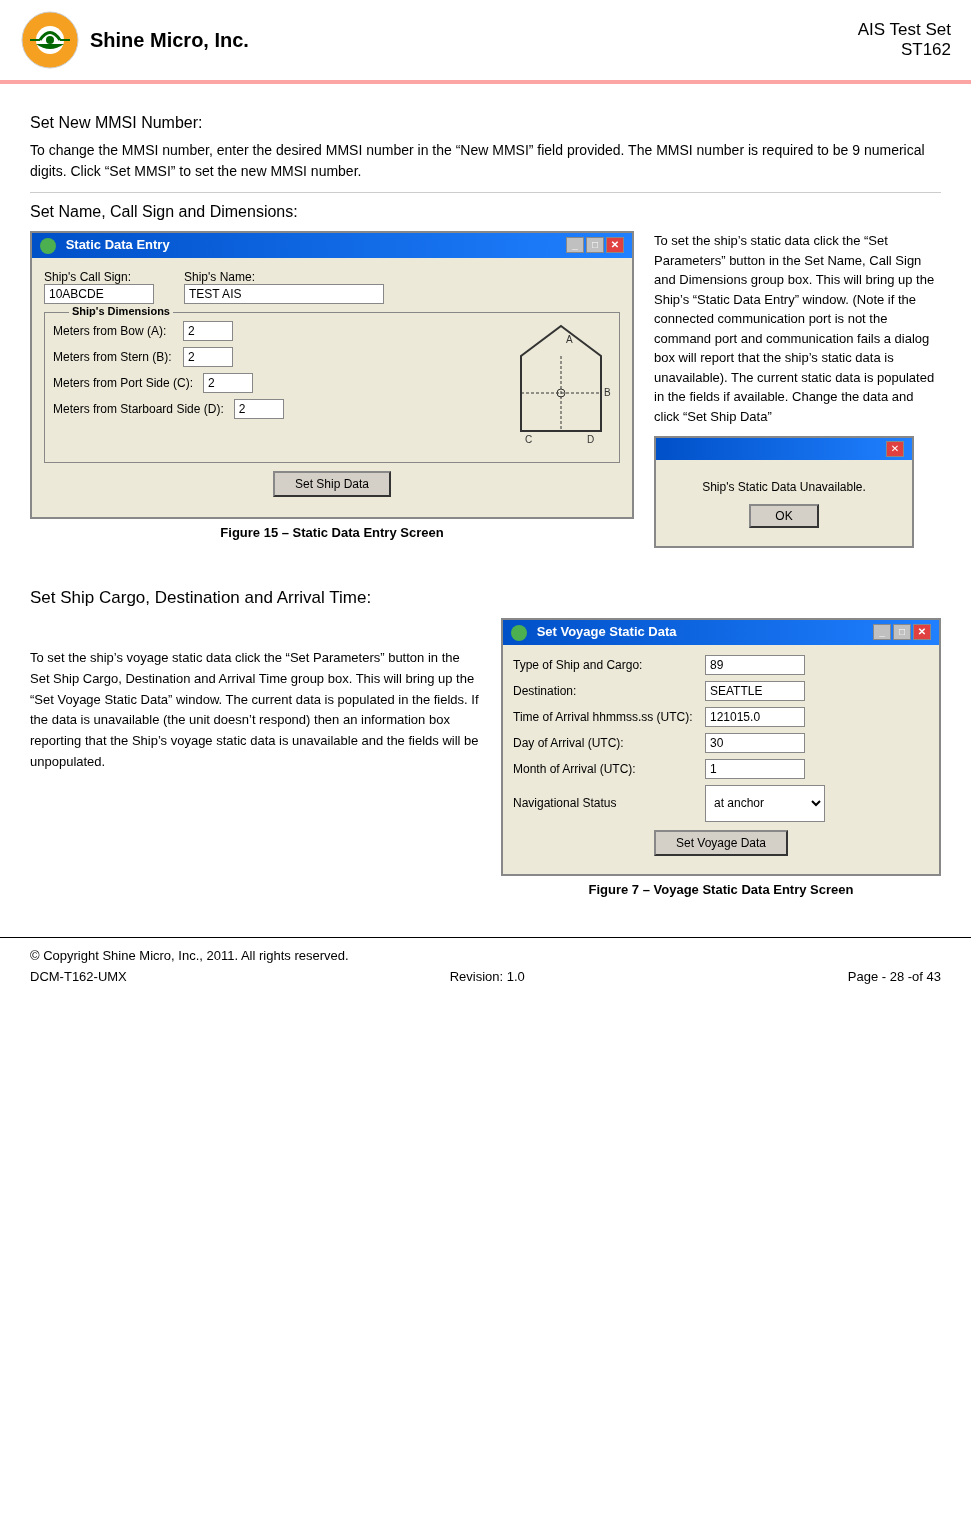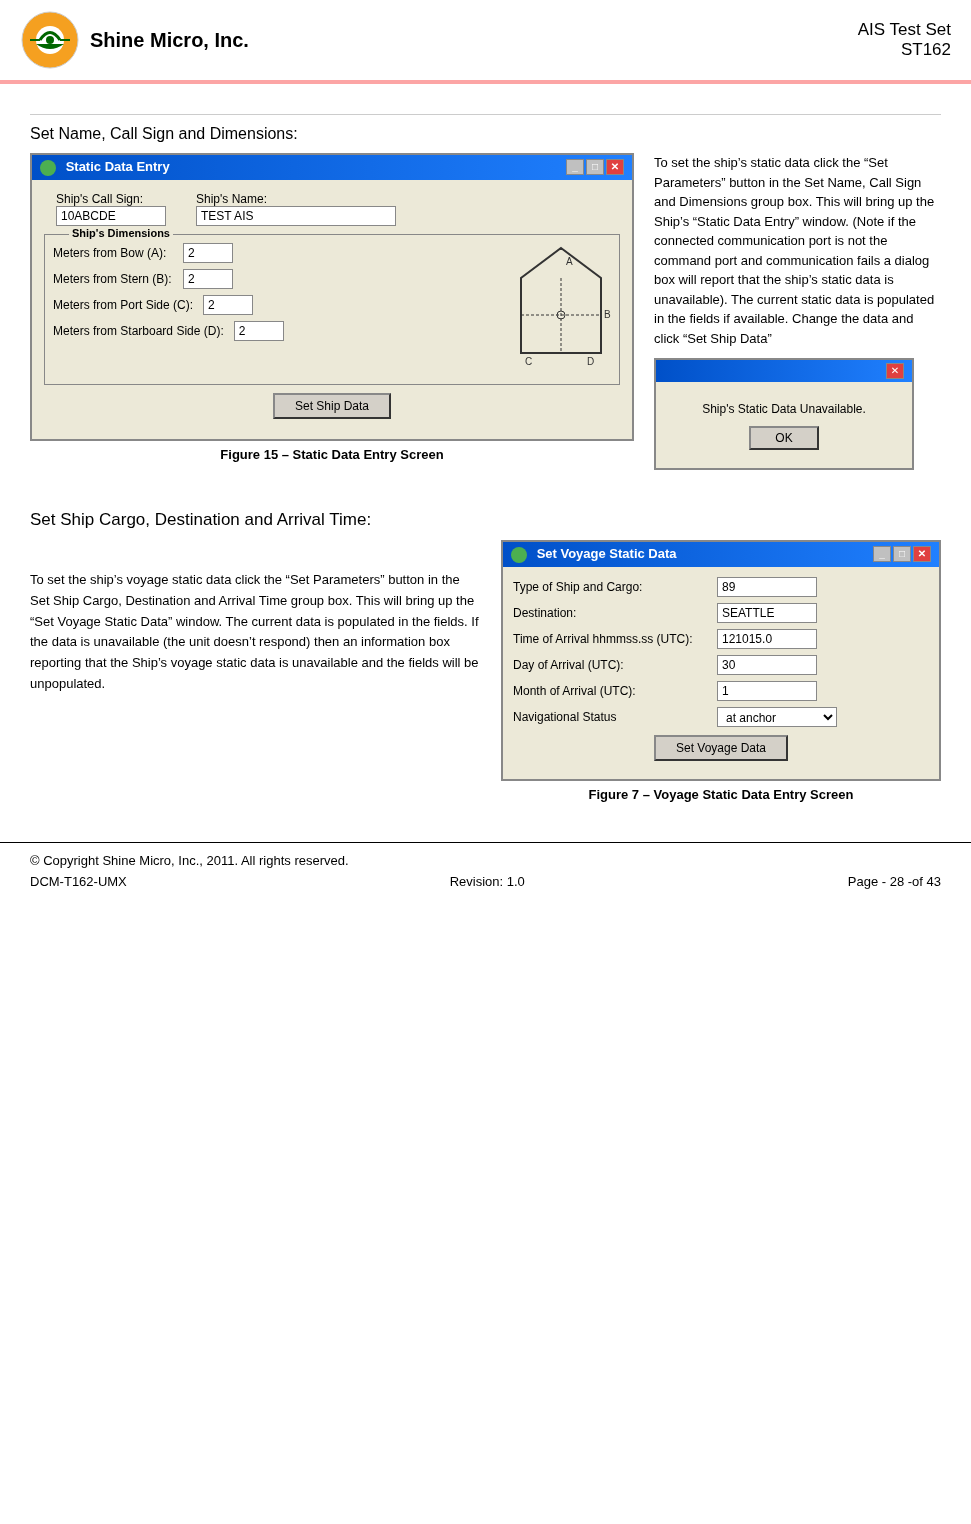--- a/index.html
+++ b/index.html
@@ -204,40 +204,40 @@
       font-size: 12px;
     }
     .voyage-body {
       padding: 10px;
       background: #ece9d8;
     }
     .voyage-row {
       display: flex;
       align-items: center;
       margin-bottom: 6px;
-      gap: 24px;
+      gap: 12px;
     }
     .voyage-label {
       font-size: 12px;
       min-width: 180px;
     }
     .voyage-input {
       border: 1px solid #888;
       background: white;
       padding: 2px 4px;
       font-size: 12px;
       height: 20px;
       width: 100px;
     }
     .voyage-select {
       border: 1px solid #888;
       background: white;
       padding: 2px 4px;
       font-size: 12px;
-      height: 20px;
+      height: 37px;
       width: 120px;
     }
 
     
     .footer-section {
       margin-top: 20px;
       padding: 10px 30px;
       border-top: 1px solid #000;
     }
     .footer-copy {
@@ -283,20 +283,24 @@
   </svg>
   <div class="company-name">Shine Micro, Inc.</div>
   <div class="app-title">
     <div>AIS Test Set</div>
     <div>ST162</div>
   </div>
 </div>
 
 <div class="content">
 
+  <div>
+    <div class="section-heading">Set New MMSI Number:</div>
+    <p class="paragraph">To change the MMSI number, enter the desired MMSI number in the “New MMSI” field provided.  The MMSI number is required to be 9 numerical digits.  Click “Set MMSI” to set the new MMSI number.</p>
+  </div>
 
   <hr class="divider">
 
   <div>
     <div class="section-heading">Set Name, Call Sign and Dimensions:</div>
 
     <div class="two-col">
 
       <div class="col-left">
         <div class="window-static">
@@ -308,21 +312,21 @@
             </div>
             <div class="window-controls">
               <div class="win-btn">_</div>
               <div class="win-btn">□</div>
               <div class="win-btn close">✕</div>
             </div>
           </div>
 
           <div class="window-body">
 
-            <div style="display:flex; gap:20px; margin-bottom:8px;margin-left:12px;">
+            <div style="display:flex; gap:20px; margin-bottom:8px;">
               <div>
                 <div class="form-label">Ship's Call Sign:</div>
                 <input class="form-input" style="width: 110px;" type="text" value="10ABCDE">
               </div>
               <div>
                 <div class="form-label">Ship's Name:</div>
                 <input class="form-input" style="width: 200px;" type="text" value="TEST AIS">
               </div>
             </div>
 

